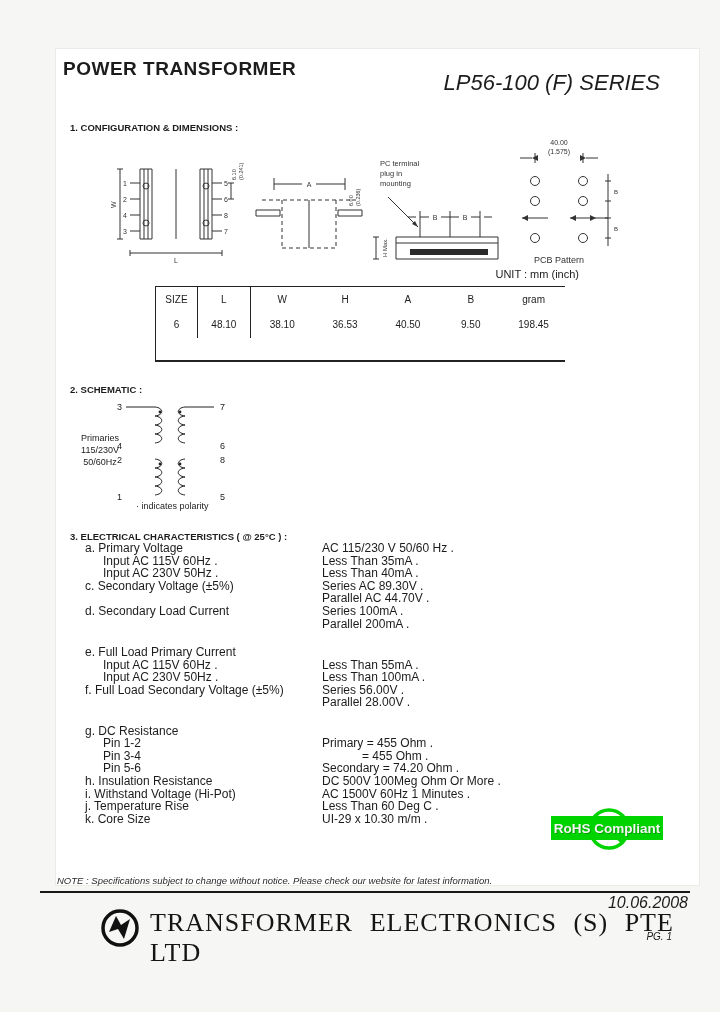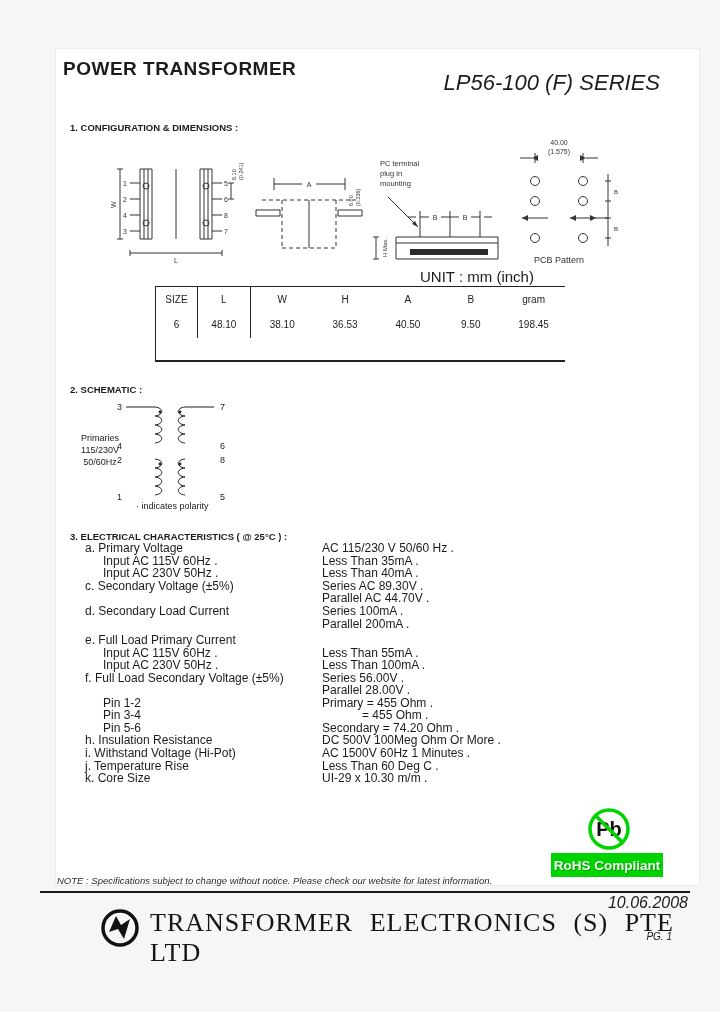--- a/index.html
+++ b/index.html
@@ -15,21 +15,21 @@
   .content-box{
     left:55px;top:48px;width:645px;height:838px;
     background:#ffffff;border:1px solid #ebebe8;
   }
   .doc-title{left:63px;top:58px;font-size:19px;font-weight:bold;letter-spacing:.5px}
   .series-title{left:420px;top:70px;width:240px;text-align:right;font-size:22px;font-style:italic}
   .sec-title{font-weight:bold;font-size:9.5px}
   .s1-title{left:70px;top:122px}
   .s2-title{left:70px;top:384px}
   .s3-title{left:70px;top:531px}
-  .unit-label{left:420px;top:268px;width:143px;font-size:15px}
+  .unit-label{left:436px;top:268px;width:143px;text-align:right;font-size:11px}
 
   
   .dimtable{
     left:155px;top:286px;width:410px;height:76px;
     border-top:1.5px solid #222;border-bottom:2px solid #222;border-left:1.5px solid #222;
     font-size:10px;
   }
   .trow{display:flex;height:25.3px}
   .tc{display:flex;align-items:center;justify-content:center}
   .c0{width:42px;border-right:1.5px solid #222}
@@ -38,27 +38,27 @@
 
   
   .polarity-note{left:136px;top:501px;font-size:9px}
 
   
   .chars{left:85px;top:542px;width:540px;font-size:12px}
   .crow{display:flex;height:12.55px;align-items:center}
   .crow .lbl{width:237px;white-space:nowrap}
   .crow .val{flex:1;white-space:nowrap}
   .ind .lbl{padding-left:18px}
-  .gap{margin-top:4px}
+  .gap{margin-top:16px}
   .vi1 .val{padding-left:40px}
   .vi2 .val{padding-left:52px}
 
   
   .rohs-badge{
-    left:551px;top:853px;width:112px;height:24px;
+    left:551px;top:816px;width:112px;height:24px;
     background:#00d400;display:flex;align-items:center;justify-content:center;
     font-size:13.5px;font-weight:bold;color:#f4f4f4;
     text-shadow:1px 1px 0 #00a000;
   }
   .note-line{left:57px;top:875px;font-size:9.5px;font-style:italic;color:#2a2a2a}
   .footer-rule{left:40px;top:891px;width:650px;height:2px;background:#181818}
   .date-line{left:500px;top:894px;width:188px;text-align:right;font-size:16px;font-style:italic}
   .company-name{
     left:150px;top:908px;font-family:"Liberation Serif",serif;
     font-size:26px;letter-spacing:1px;word-spacing:9px;color:#151515;
@@ -329,20 +329,24 @@
       <span class="val">Less Than 100mA .</span>
     </div>
   <div class="crow">
       <span class="lbl">f. Full Load Secondary Voltage (±5%)</span>
       <span class="val">Series 56.00V .</span>
     </div>
   <div class="crow">
       <span class="lbl"></span>
       <span class="val">Parallel 28.00V .</span>
     </div>
+  <div class="crow gap">
+      <span class="lbl">g. DC Resistance</span>
+      <span class="val"></span>
+    </div>
   <div class="crow ind">
       <span class="lbl">Pin 1-2</span>
       <span class="val">Primary = 455 Ohm .</span>
     </div>
   <div class="crow ind vi1">
       <span class="lbl">Pin 3-4</span>
       <span class="val">= 455 Ohm .</span>
     </div>
   <div class="crow ind">
       <span class="lbl">Pin 5-6</span>

